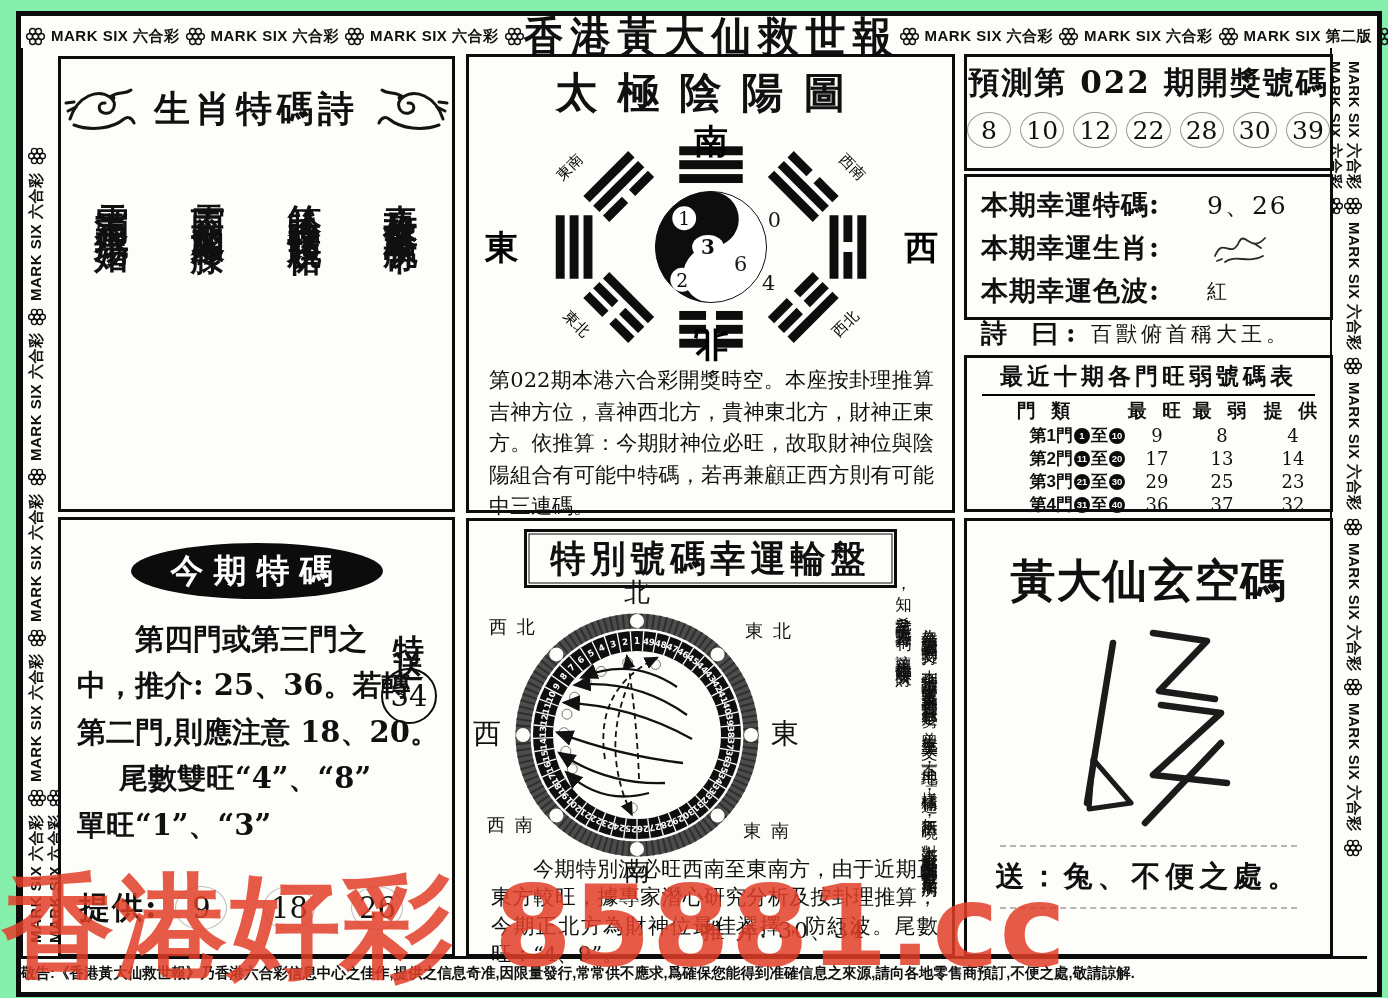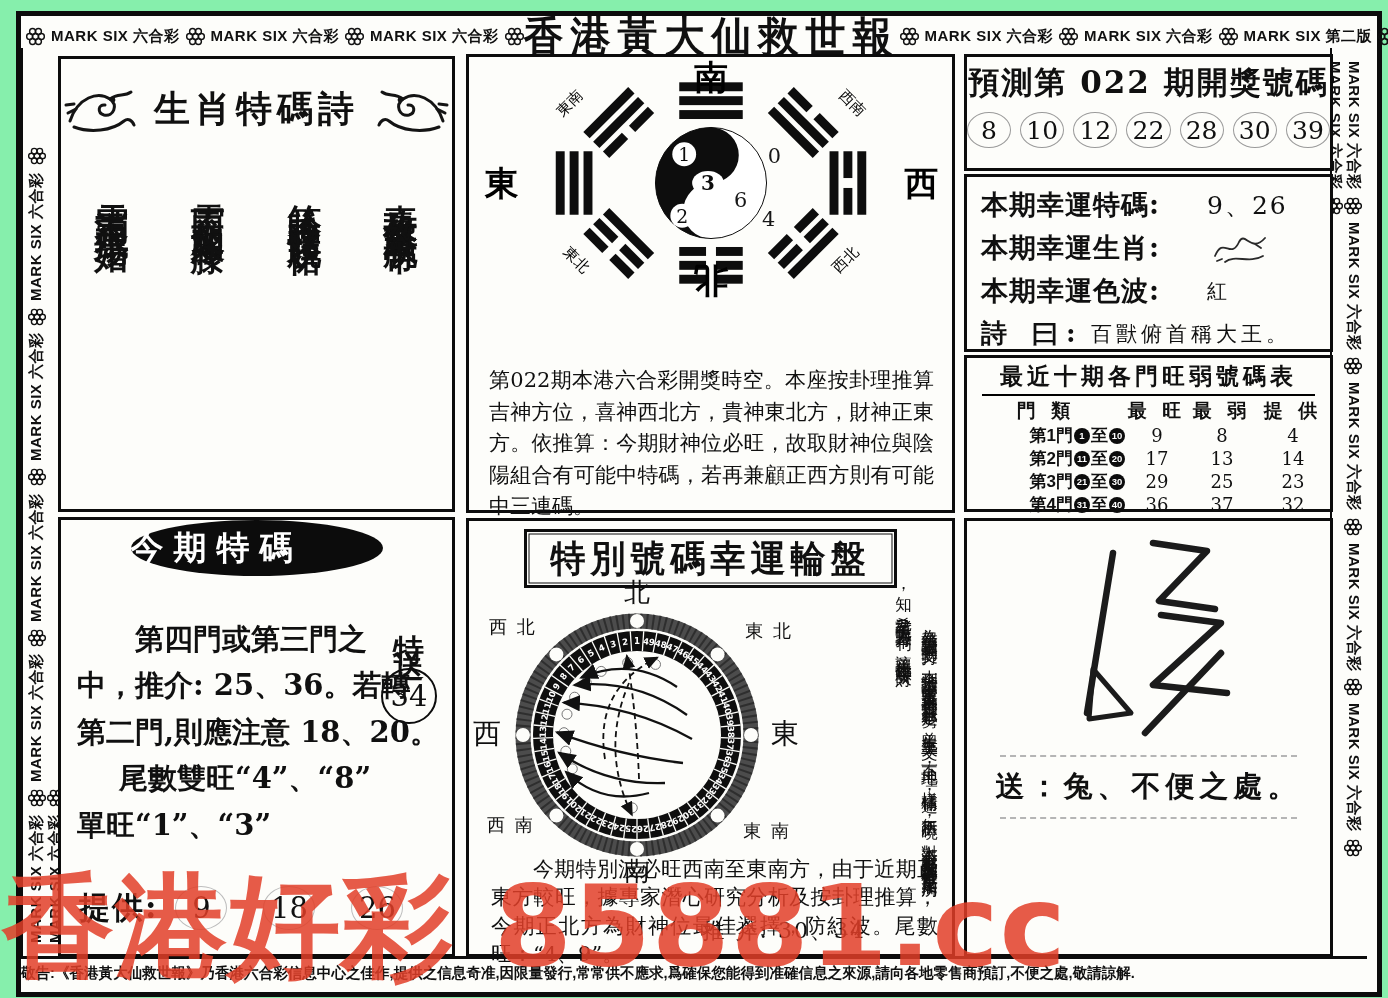--- a/index.html
+++ b/index.html
@@ -20,27 +20,27 @@
   
   .footer-strip{position:absolute;left:21px;top:956px;width:1346px;height:28px;border-top:3px solid #0c0c0c;
       font-family:"Liberation Sans",sans-serif;font-weight:700;font-size:15px;white-space:nowrap;
       padding-top:5px;transform-origin:left center;}
   .footer-strip .inner{display:inline-block;transform:scaleX(.97);transform-origin:left center;}
   
   .panel{position:absolute;border:3px solid #0c0c0c;background:#fdfdfa;box-sizing:border-box;}
   #p-poem{left:58px;top:56px;width:397px;height:456px;}
   #p-taiji{left:466px;top:54px;width:489px;height:459px;}
   #p-forecast{left:964px;top:54px;width:369px;height:117px;}
-  #p-lucky{left:964px;top:174px;width:369px;height:178px;}
+  #p-lucky{left:964px;top:174px;width:369px;height:146px;}
   #p-table{left:964px;top:355px;width:369px;height:157px;}
   #p-special{left:58px;top:517px;width:397px;height:440px;}
   #p-wheel{left:466px;top:518px;width:489px;height:439px;}
   #p-xuan{left:964px;top:518px;width:369px;height:439px;}
   
-  .poem-head{display:flex;align-items:center;justify-content:center;gap:18px;margin-top:26px;}
+  .poem-head{display:flex;justify-content:center;gap:18px;margin-top:26px;}
   .poem-title{font-size:36px;font-weight:900;letter-spacing:5px;}
   .poem-body{position:absolute;left:34px;right:34px;top:118px;bottom:26px;display:flex;flex-direction:row-reverse;justify-content:space-between;}
   .poem-col{writing-mode:vertical-rl;text-orientation:upright;font-size:34px;font-weight:700;letter-spacing:6px;line-height:1;}
   
   .taiji-title{text-align:center;font-size:42px;font-weight:900;letter-spacing:20px;margin:8px 0 0 0;}
   .taiji-body{position:absolute;left:20px;right:18px;top:308px;font-size:21px;line-height:1.5;text-align:justify;}
   
   .fc-title{text-align:center;font-size:31px;font-weight:900;letter-spacing:2px;margin-top:5px;white-space:nowrap;}
   .fc-nums{display:flex;justify-content:center;gap:9px;margin-top:8px;}
   .fc-num{width:45px;height:34px;border:1.6px solid #9a9a9a;border-radius:50%;display:flex;align-items:center;justify-content:center;font-size:25px;}
@@ -54,21 +54,21 @@
   .lk-poem{font-size:21px;letter-spacing:4px;white-space:nowrap;}
   .lk-poem2{font-size:20px;letter-spacing:2px;margin-left:92px;white-space:nowrap;}
   
   .tb-title{text-align:center;font-size:23px;font-weight:900;letter-spacing:4px;border-bottom:2px solid #000000;width:92%;margin:3px auto 0 auto;padding-bottom:2px;font-family:"Liberation Sans",sans-serif;white-space:nowrap;}
   .tb-head,.tb-row{display:grid;grid-template-columns:158px 64px 66px 76px;align-items:center;}
   .tb-head{font-size:19px;font-weight:700;letter-spacing:5px;margin-top:2px;font-family:"Liberation Sans",sans-serif;text-align:center;}
   .tb-row{font-size:18px;height:23px;text-align:center;}
   .tb-gate{display:flex;align-items:center;justify-content:flex-end;padding-left:8px;gap:1px;font-weight:700;font-family:"Liberation Sans",sans-serif;font-size:17px;white-space:nowrap;}
   .badge{display:inline-flex;width:16px;height:16px;border-radius:50%;background:#0c0c0c;color:#fff;font-size:9.5px;align-items:center;justify-content:center;font-family:"Liberation Sans",sans-serif;}
   
-  .sp-oval{width:252px;height:56px;background:#0c0c0c;border-radius:50%;margin:0 auto 0 auto;display:flex;align-items:center;}
+  .sp-oval{width:252px;height:56px;background:#0c0c0c;border-radius:50%;margin:23px auto 0 auto;display:flex;align-items:center;justify-content:center;}
   .sp-oval span{color:#fff;font-size:33px;font-weight:800;letter-spacing:10px;}
   .sp-side{position:absolute;right:12px;top:90px;width:62px;display:flex;flex-direction:column;align-items:center;}
   .sp-side-label{writing-mode:vertical-rl;text-orientation:upright;font-size:31px;font-weight:700;letter-spacing:16px;}
   .sp-circle{margin-top:26px;width:52px;height:52px;border:2.5px solid #0c0c0c;border-radius:50%;display:flex;align-items:center;justify-content:center;font-size:29px;}
   .sp-body{position:absolute;left:16px;top:96px;right:82px;font-size:29px;font-weight:700;line-height:1.6;white-space:nowrap;}
   .sp-line.i1{padding-left:58px;}
   .sp-line.i4{padding-left:42px;}
   .sp-provide{position:absolute;left:18px;bottom:24px;display:flex;align-items:center;gap:17px;}
   .sp-provide-label{font-size:31px;font-weight:700;letter-spacing:2px;}
   .sp-pnum{width:50px;height:42px;border:1.6px solid #bdbdbd;border-radius:50%;display:flex;align-items:center;justify-content:center;font-size:29px;}
@@ -346,20 +346,21 @@
     </div>
     <div class="poem-body" id="poem-body">
         <div class="poem-col">喜孜孜解衣脱带，</div>
         <div class="poem-col">笑吟吟裸體脱裙。</div>
         <div class="poem-col">雲雨交加如膠膝，</div>
         <div class="poem-col">雪消春水一場婚。</div>
       </div>
   </div>
 
   <div class="panel" id="p-taiji">
+    <div class="taiji-title">太極陰陽圖</div>
     <svg width="470" height="248" viewBox="0 0 470 250" style="display:block;margin:2px auto 0 auto">
       <g id="trigrams" fill="#0d0d0d">
           <g transform="translate(235,42) rotate(0)">
             <rect x="-32" y="-18.5" width="64" height="9"></rect>
             <rect x="-32" y="-4.5" width="64" height="9"></rect>
             <rect x="-32" y="9.5" width="64" height="9"></rect>
           </g>
           <g transform="translate(235,208) rotate(0)">
             <rect x="-32" y="-18.5" width="27" height="9"></rect>
             <rect x="5" y="-18.5" width="27" height="9"></rect>
@@ -689,20 +690,21 @@
     </div>
     <div class="wh-side">為報答讀者對本刊的支持，本刊特請本港玄學家曾道長為本刊推算六合彩走勢，曾先生上至天文，下至地理，樣樣精通，無所不曉，對本港六合彩走勢推算的準確程度更是衆所周知，希諸君能大力支持本刊．讓曾先生帶您發大財．</div>
     <div class="wh-bottom">今期特別波必旺西南至東南方，由于近期正東方較旺，據專家潛心研究分析及按卦理推算，今期正北方為財神位最佳選擇，防紅波。尾數旺：“4、9”。</div>
     <div class="wh-reco">
       <span>推 介:</span>
       <span>30、34</span>
     </div>
   </div>
 
   <div class="panel" id="p-xuan">
+    <div class="xk-title">黃大仙玄空碼</div>
     <svg class="xk-glyph" width="200" height="214" viewBox="0 0 200 214">
       <g fill="none" stroke="#1b1b1b" stroke-width="6.5" stroke-linecap="round" stroke-linejoin="round">
         <path d="M64,16 L38,176"></path>
         <path d="M44,132 L82,176 L40,182 Z" stroke-width="5"></path>
         <path d="M104,6 L158,14 L110,64 L166,72"></path>
         <path d="M112,78 L172,86 L104,148 L178,156"></path>
         <path d="M96,196 L172,116"></path>
       </g>
     </svg>
     <div class="xk-sep"></div>

